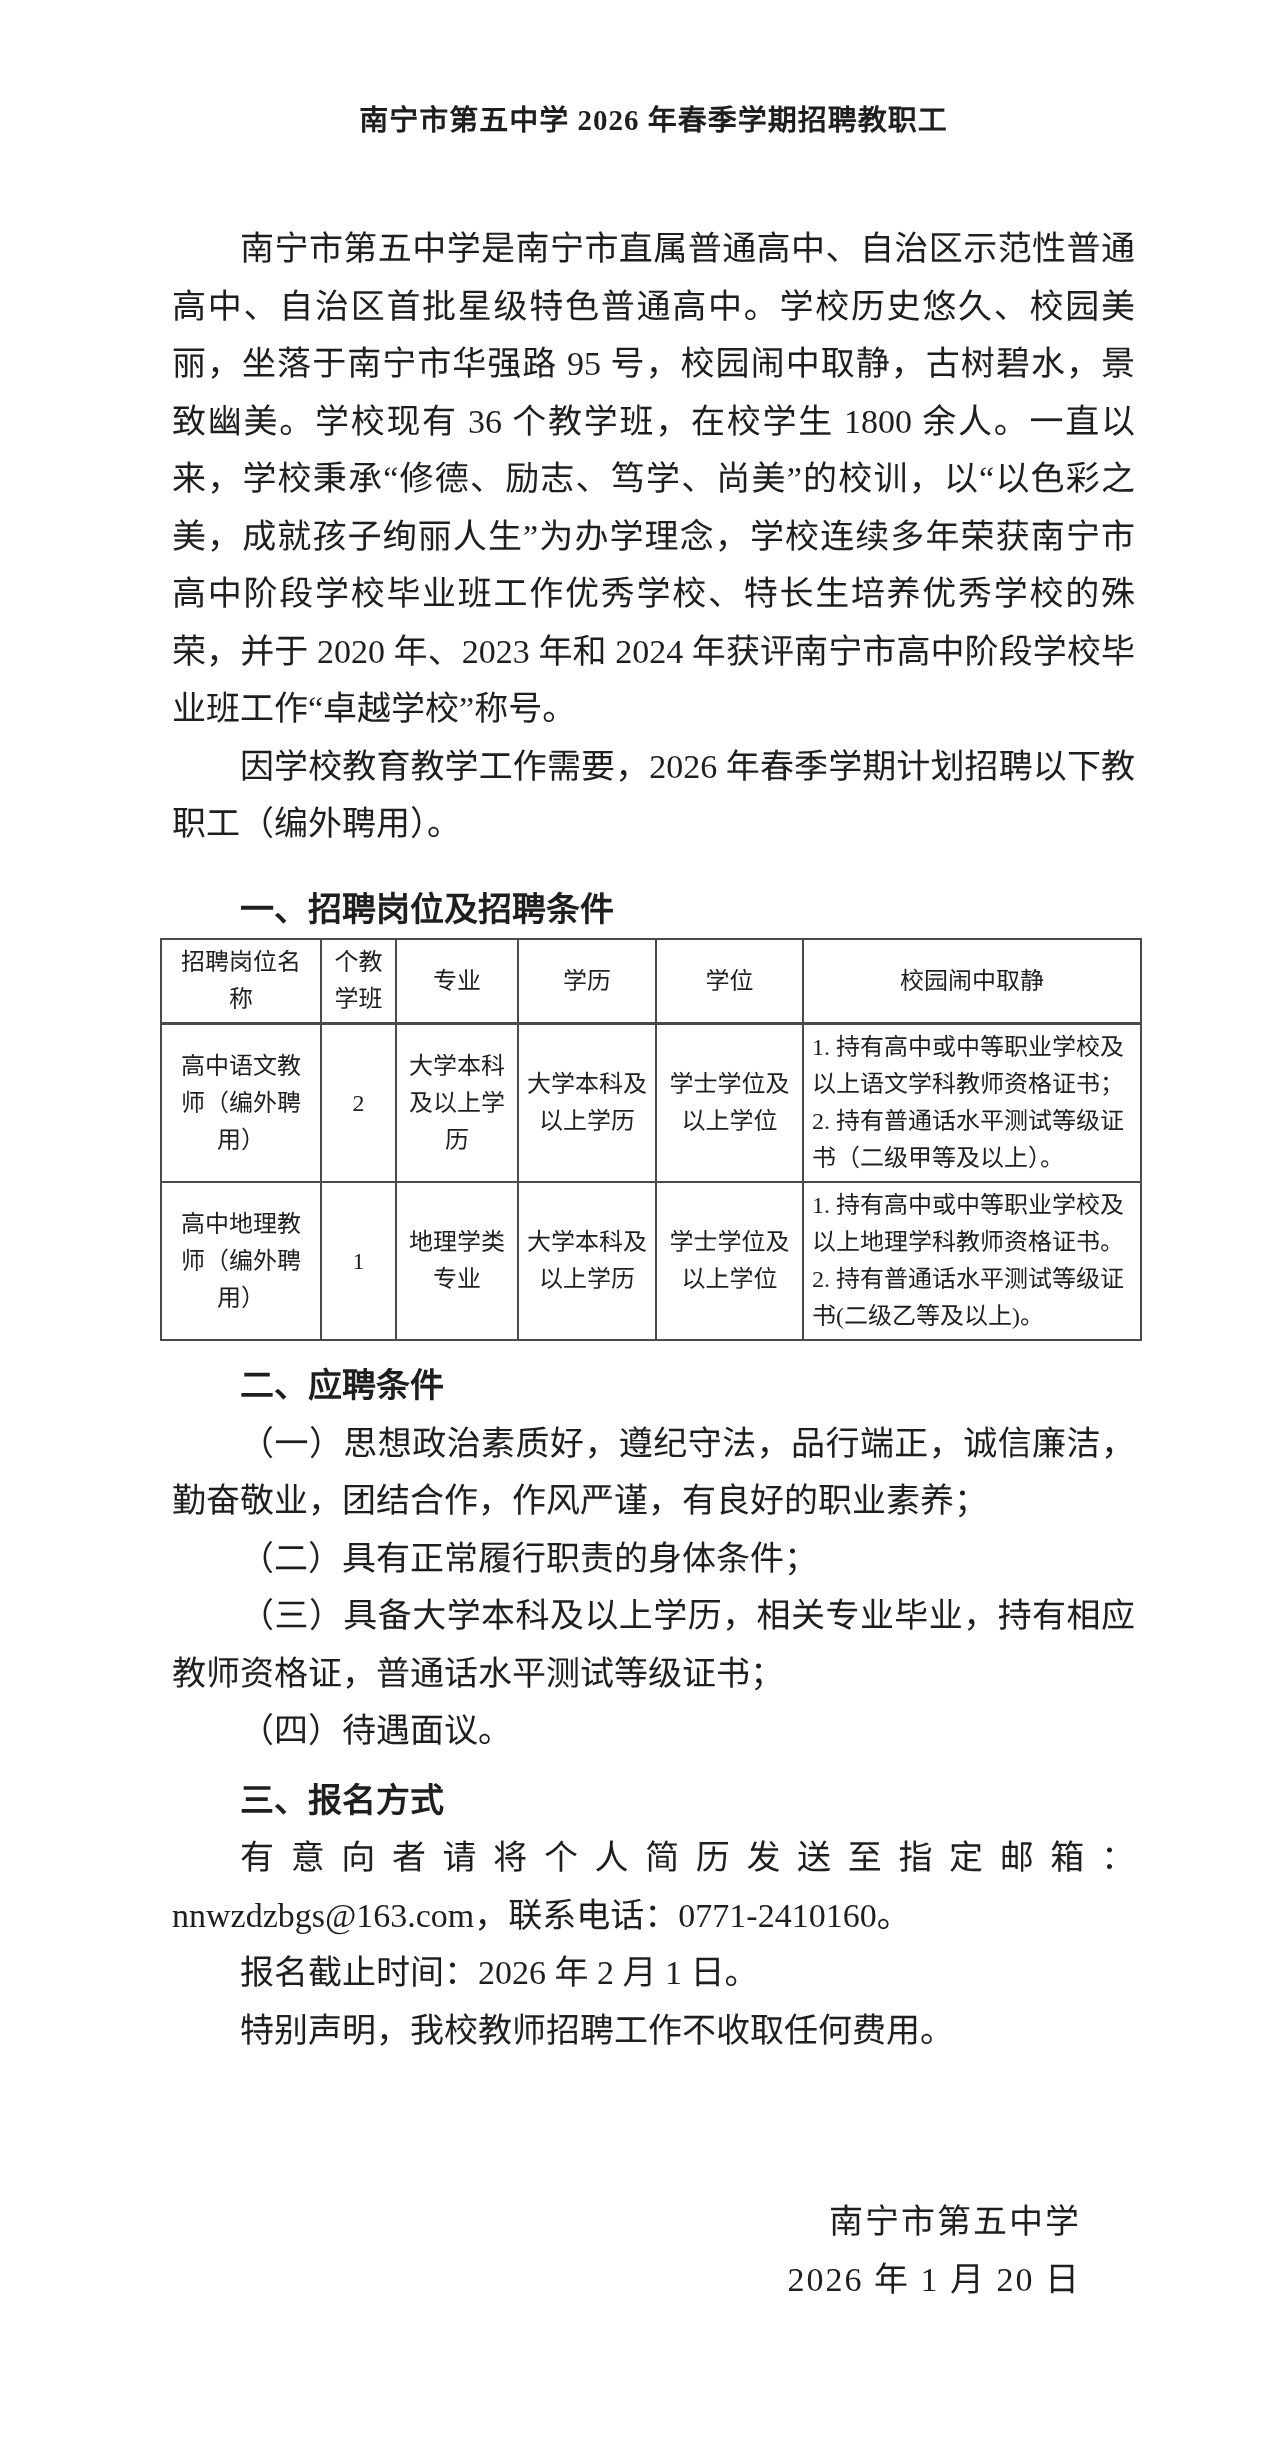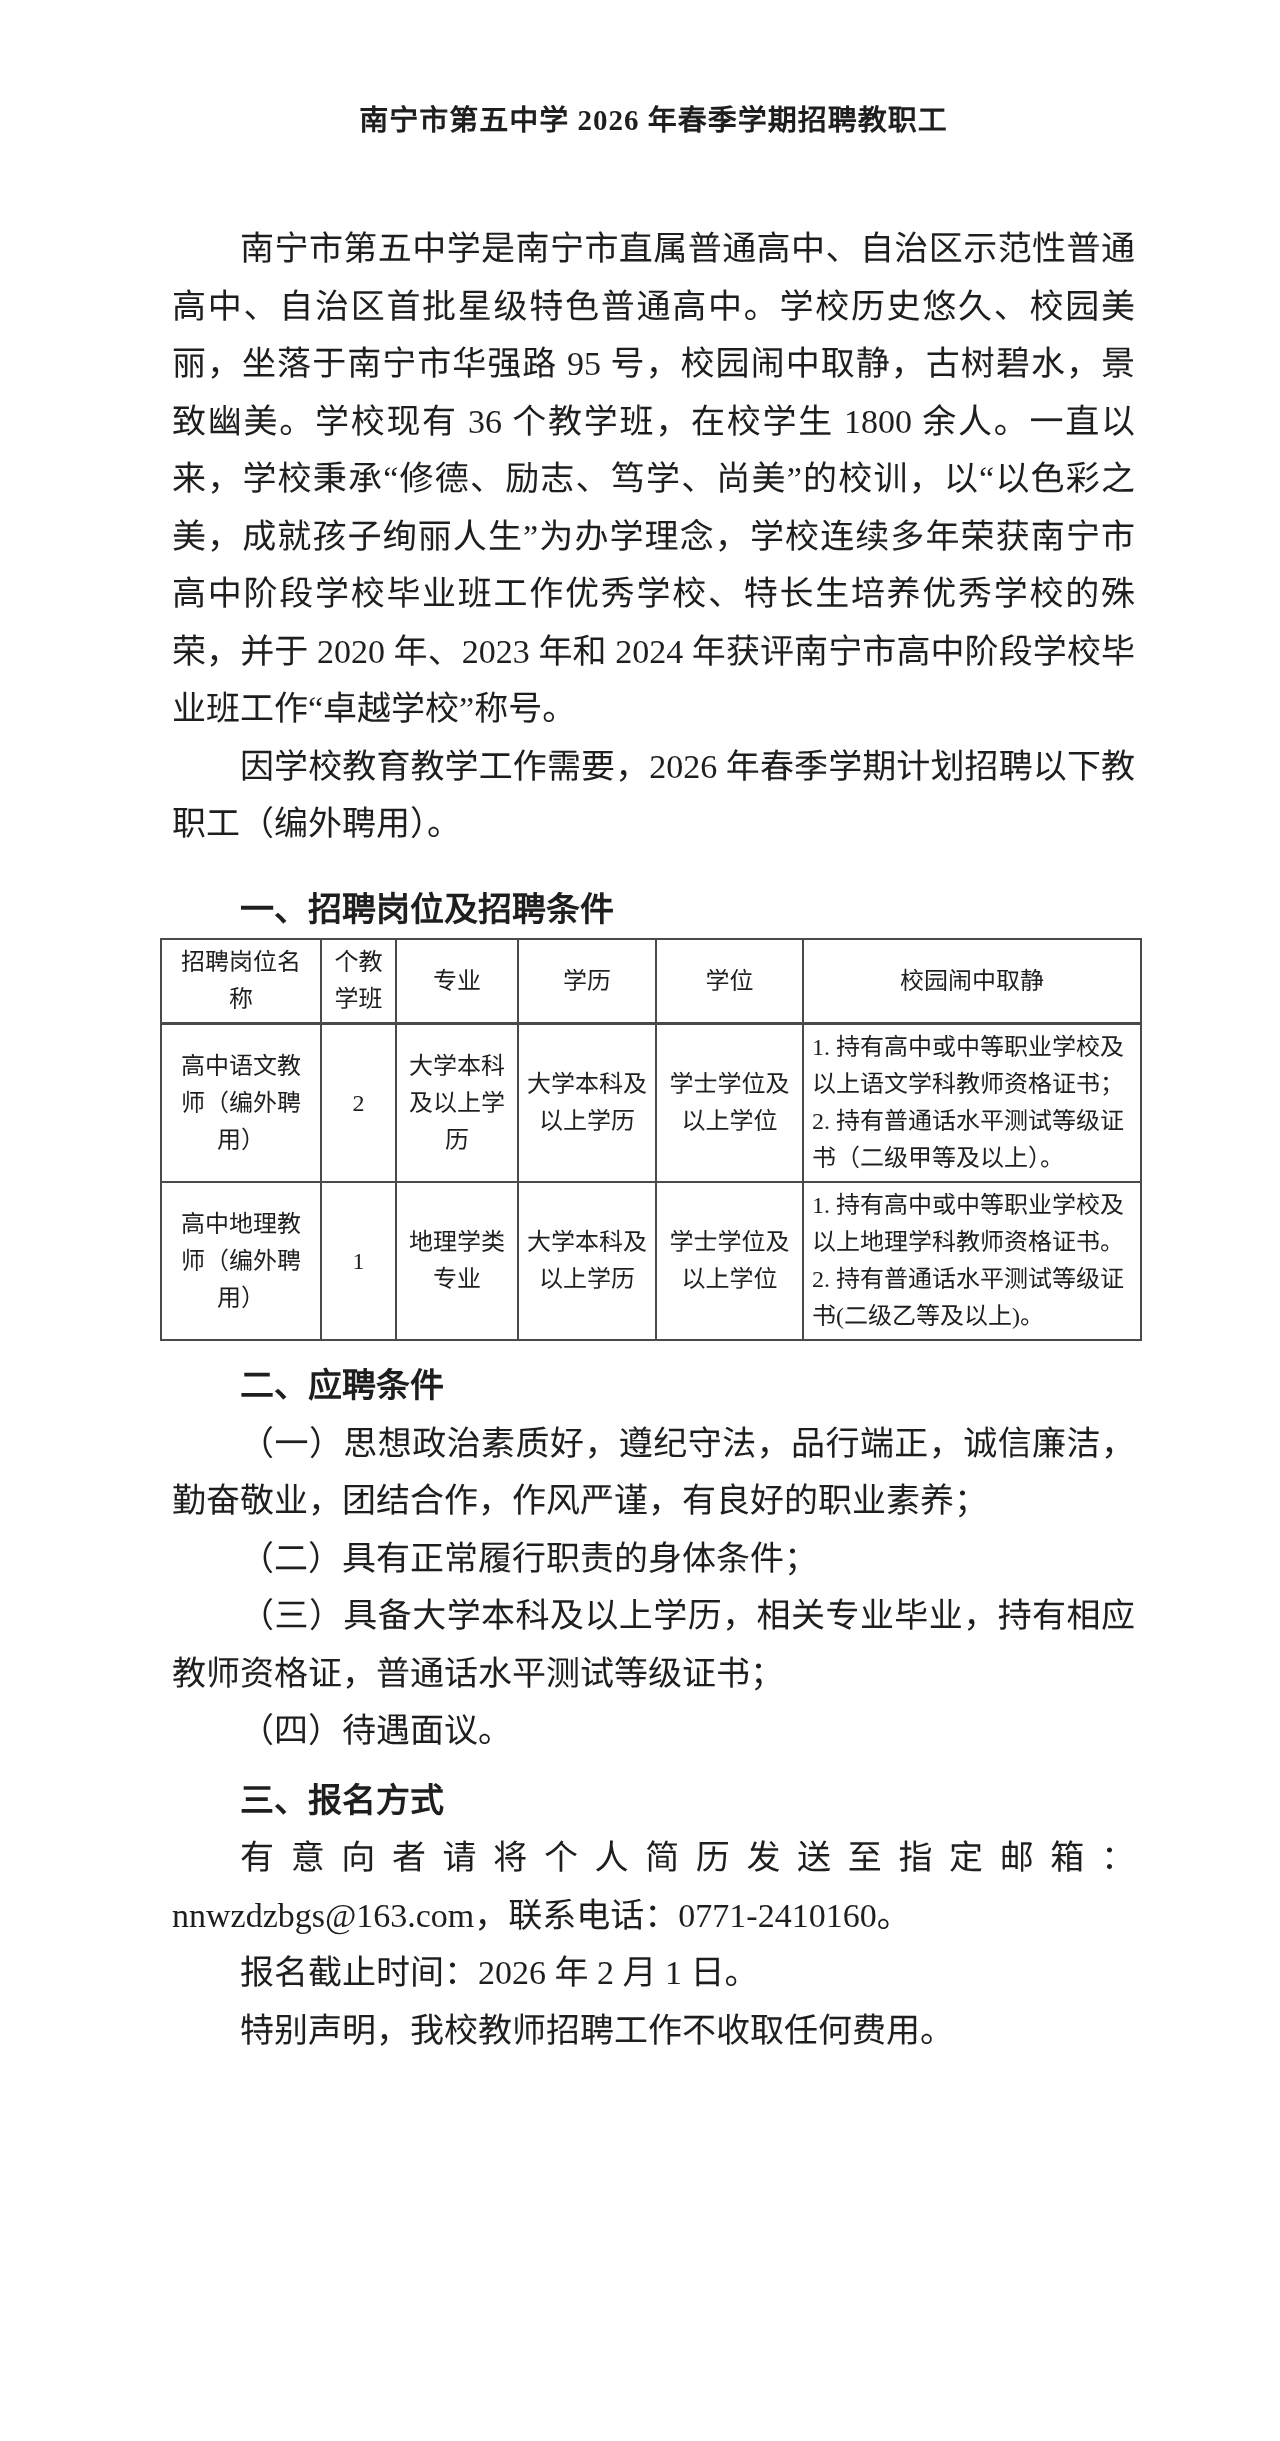--- a/index.html
+++ b/index.html
@@ -143,14 +143,18 @@
   <p class="para">（三）具备大学本科及以上学历，相关专业毕业，持有相应教师资格证，普通话水平测试等级证书；</p>
   <p class="para">（四）待遇面议。</p>
 
   <div class="sec-heading sec-heading-3">三、报名方式</div>
 
   <p class="stretch-line">有意向者请将个人简历发送至指定邮箱：</p>
   <p class="contact-line">nnwzdzbgs@163.com，联系电话：0771-2410160。</p>
   <p class="para">报名截止时间：2026 年 2 月 1 日。</p>
   <p class="para">特别声明，我校教师招聘工作不收取任何费用。</p>
 
+  <div class="signature-block">
+    <div>南宁市第五中学</div>
+    <div>2026 年 1 月 20 日</div>
+  </div>
 
 </div>
 
 </body></html>

